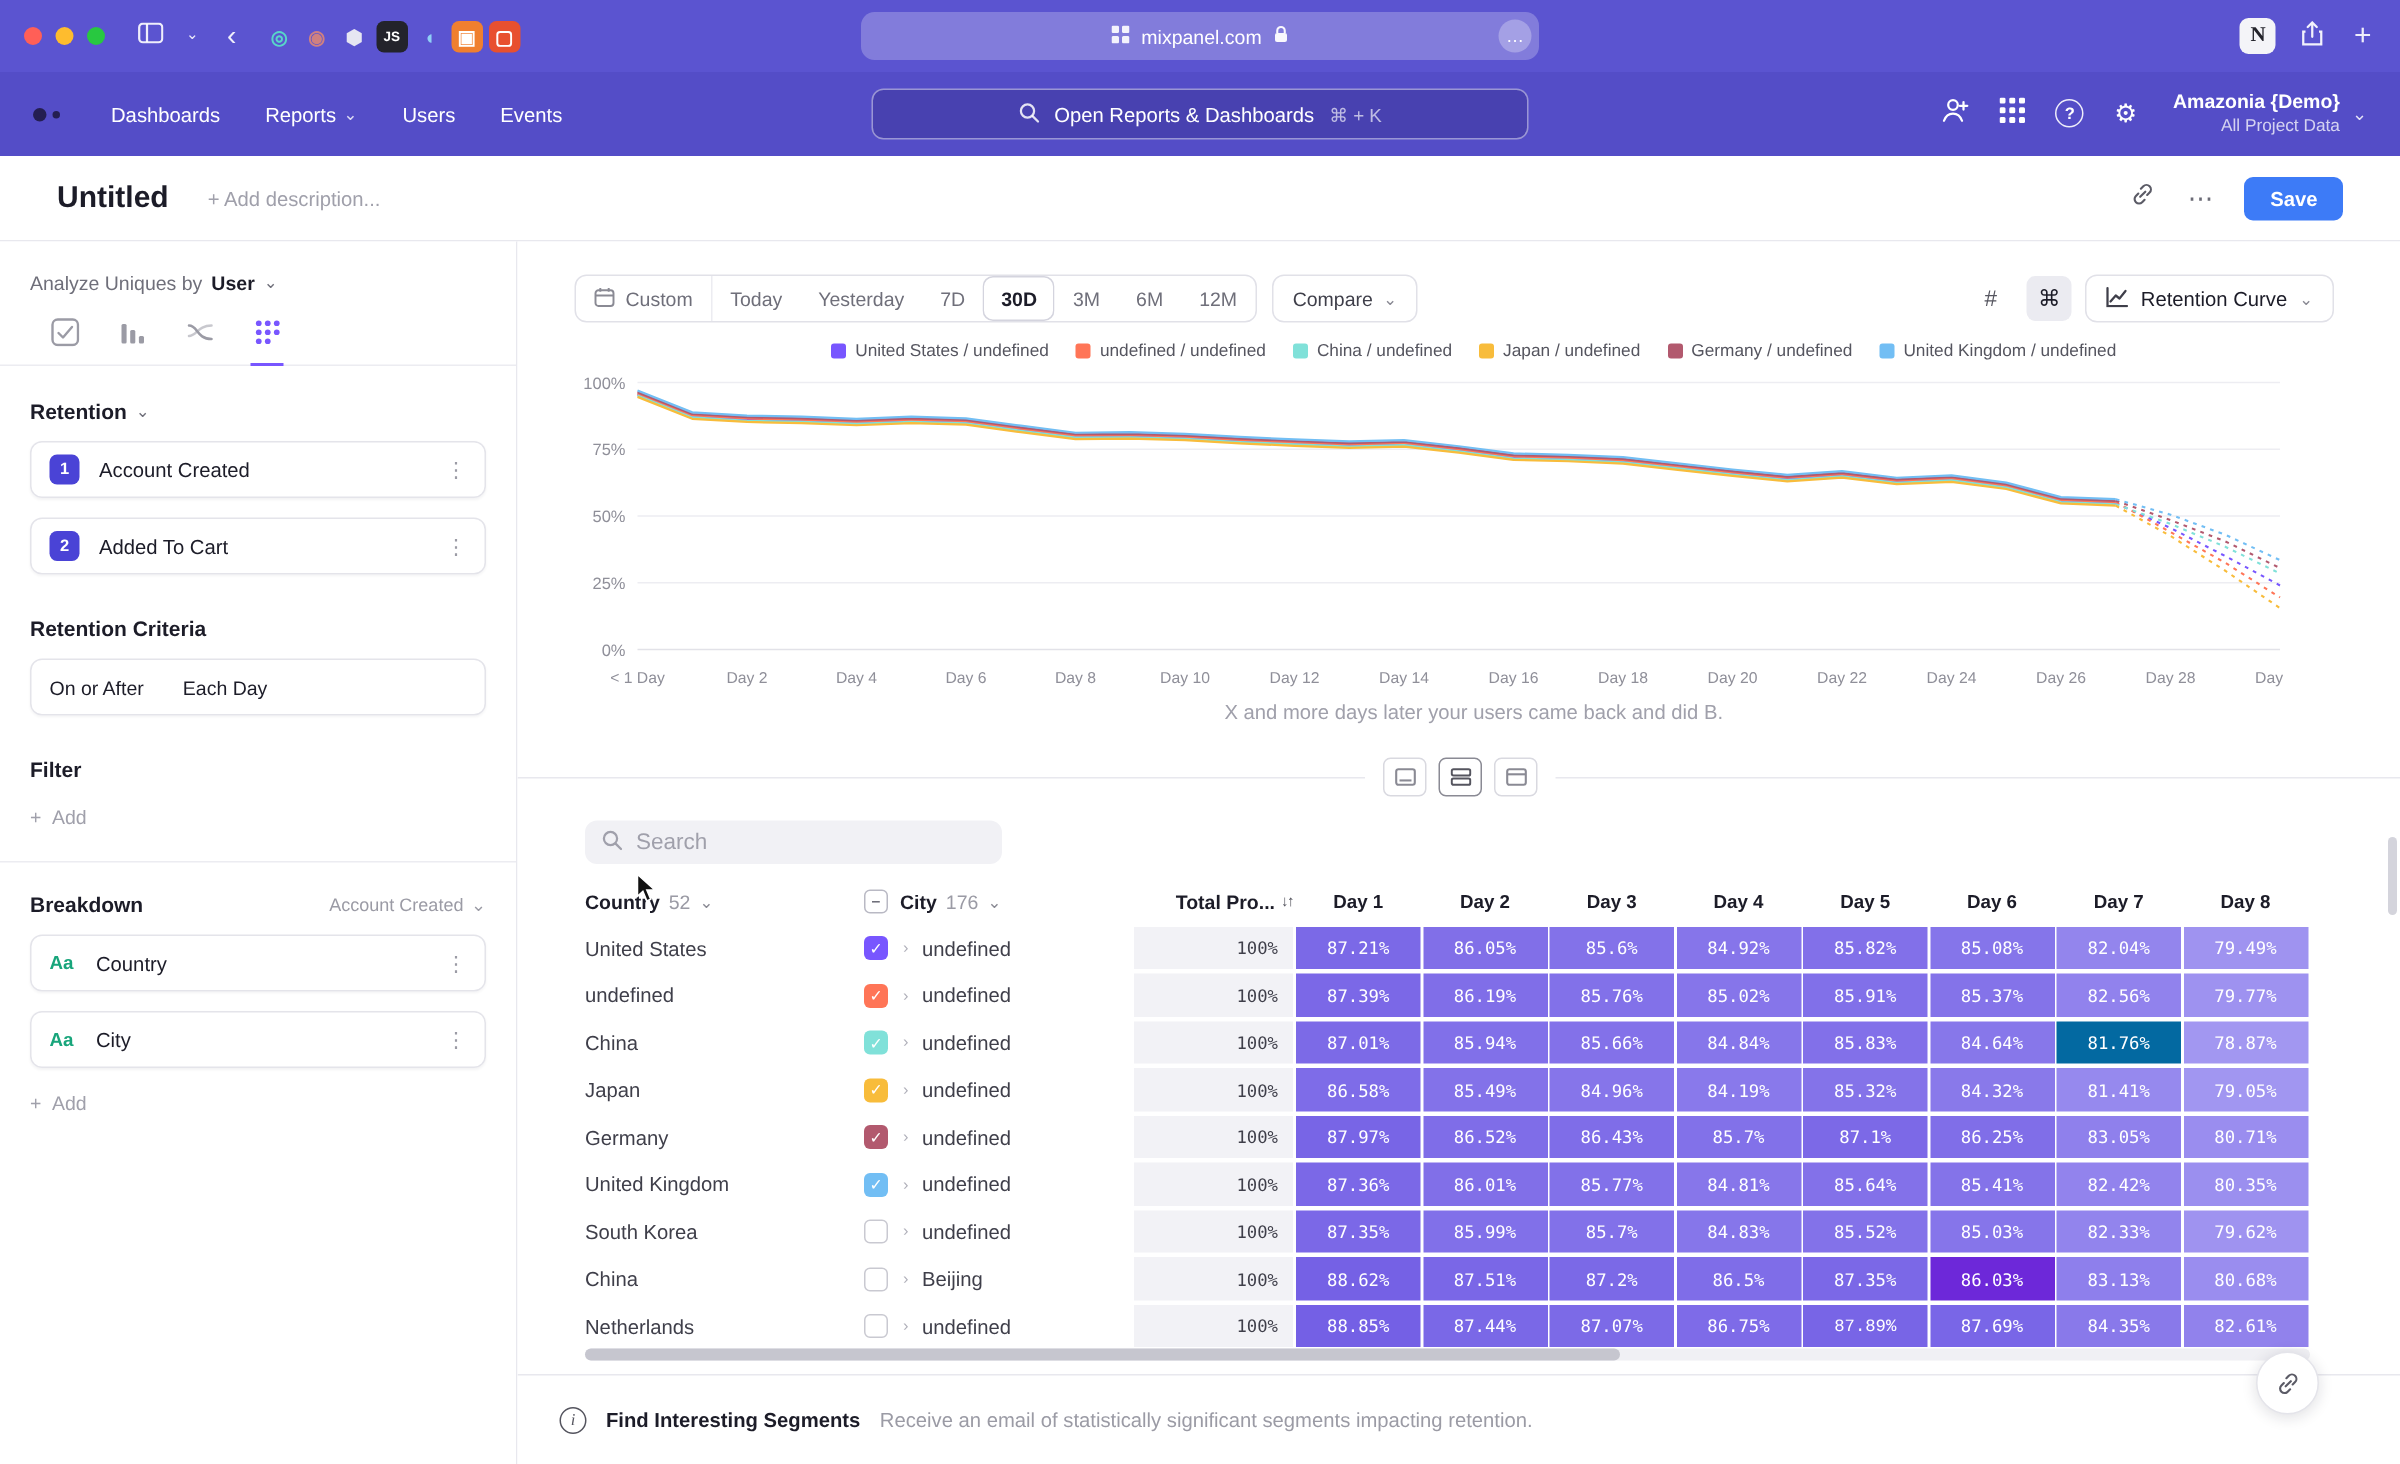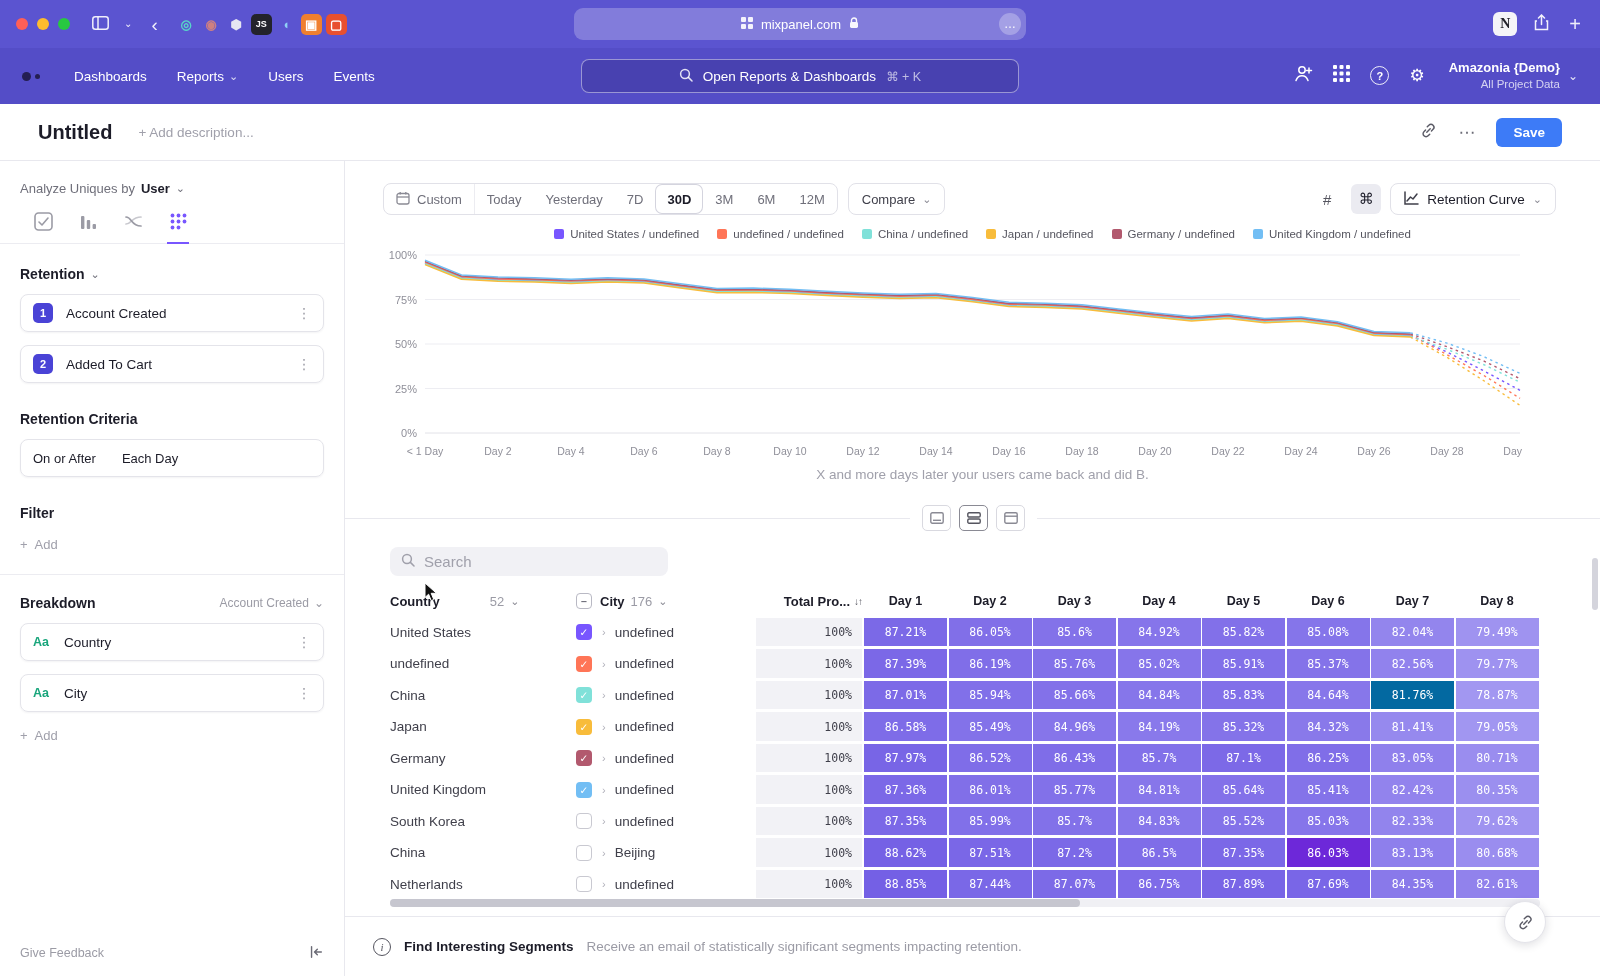--- a/index.html
+++ b/index.html
@@ -114,21 +114,21 @@
 
   .search-box{position:absolute;top:386px;left:45px;width:278px;height:29px;background:#f1f1f5;border-radius:8px;
     display:flex;align-items:center;padding:0 11px;gap:9px;color:#a0a0ab;font-size:15px;box-sizing:border-box;}
 
   .table{position:absolute;top:424px;left:45px;right:8px;}
   .thead{display:flex;align-items:center;height:32px;font-size:13px;color:#1c1c28;}
   .col-country{width:186px;display:flex;align-items:center;gap:6px;box-sizing:border-box;}
   .col-city{width:180px;display:flex;align-items:center;box-sizing:border-box;}
   .col-total{width:108px;display:flex;align-items:center;justify-content:flex-end;gap:4px;box-sizing:border-box;padding-right:2px;}
   .h-bold{font-weight:700;}
-  .h-count{color:#9b9ba5;font-weight:400;margin-left:44px;}
+  .h-count{color:#9b9ba5;font-weight:400;}
   .sort-ic{color:#55555f;font-size:10px;letter-spacing:-1px;}
   .day-cols{display:flex;margin-left:0;}
   .day-h{width:83px;margin-right:1.5px;text-align:center;font-weight:700;font-size:12.5px;}
   .trow{display:flex;align-items:center;height:30px;margin-bottom:1.5px;font-size:13.5px;color:#3f3f4a;}
   .cell{width:83px;height:28.5px;margin-right:1.5px;display:flex;align-items:center;justify-content:center;
     color:#fff;font-family:"DejaVu Sans Mono",monospace;font-size:11.5px;box-sizing:border-box;}
   .total-cell{width:108px;height:28.5px;background:#f2f2f6;display:flex;align-items:center;justify-content:flex-end;
     padding-right:10px;font-family:"DejaVu Sans Mono",monospace;font-size:11.5px;color:#3f3f4a;box-sizing:border-box;}
   .cb{width:16px;height:16px;border-radius:4px;display:flex;align-items:center;justify-content:center;
     font-size:10.5px;color:#fff;box-sizing:border-box;flex:0 0 auto;}
@@ -383,29 +383,20 @@
     <div class="card">
       <span class="aa">Aa</span>
       <span class="card-label">City</span>
       <span class="dots">⋮</span>
     </div>
     <div class="add-row">
       <span>+</span>
       <span>Add</span>
     </div>
 
-    <div class="sidebar-footer">
-      <span>Give Feedback</span>
-      <span>
-        <svg width="16" height="16" viewBox="0 0 18 18">
-            <path d="M4 3v12" stroke="#6b6b76" stroke-width="1.6" stroke-linecap="round"></path>
-            <path d="M15 9H7.5M10.5 5.8L7.3 9l3.2 3.2" fill="none" stroke="#6b6b76" stroke-width="1.6" stroke-linecap="round" stroke-linejoin="round"></path>
-          </svg>
-      </span>
-    </div>
   </div>
 
   <div class="main">
 
     <div class="controls">
       <div class="range-group" id="range-group">
           <span class="seg first">
             <span><svg width="14" height="14" viewBox="0 0 14 14">
                 <rect x="1" y="2.5" width="12" height="10.5" rx="2" fill="none" stroke="#8a8a94" stroke-width="1.3"></rect>
                 <line x1="1" y1="6" x2="13" y2="6" stroke="#8a8a94" stroke-width="1.3"></line>
@@ -766,21 +757,21 @@
               <span class="chev">›</span>
               <span>undefined</span>
             </span>
             <span class="col-total">
               <span class="total-cell">100%</span>
             </span>
             <span class="cell" style="background: rgb(116, 96, 229);">88.85%</span>
             <span class="cell" style="background: rgb(122, 104, 231);">87.44%</span>
             <span class="cell" style="background: rgb(124, 106, 231);">87.07%</span>
             <span class="cell" style="background: rgb(126, 107, 232);">86.75%</span>
-            <span class="cell" style="background: rgb(120, 101, 230);">87.89%</span>
+            <span class="cell" style="background: rgb(120, 101, 230); font-family: Liberation Mono, monospace;">87.89%</span>
             <span class="cell" style="background: rgb(121, 102, 231);">87.69%</span>
             <span class="cell" style="background: rgb(137, 121, 234);">84.35%</span>
             <span class="cell" style="background: rgb(145, 130, 236);">82.61%</span>
           </div>
         </div>
     </div>
 
     <div class="hscroll">
         <div class="hthumb"></div>
       </div>

